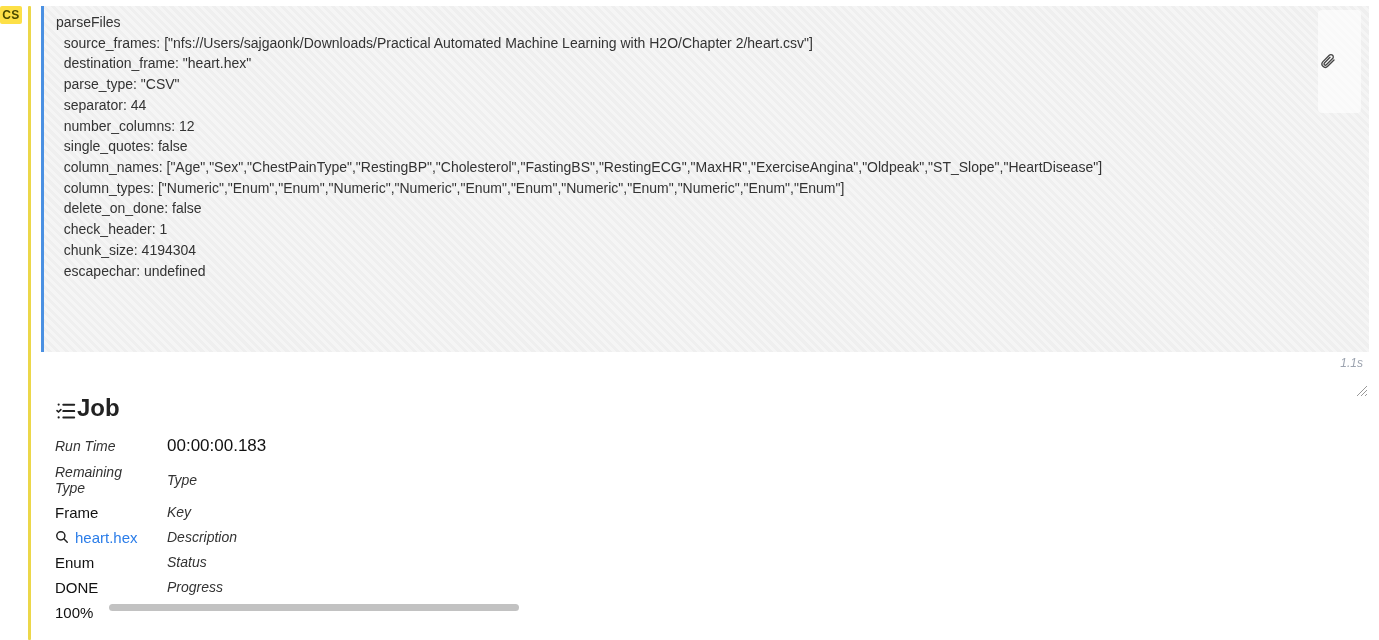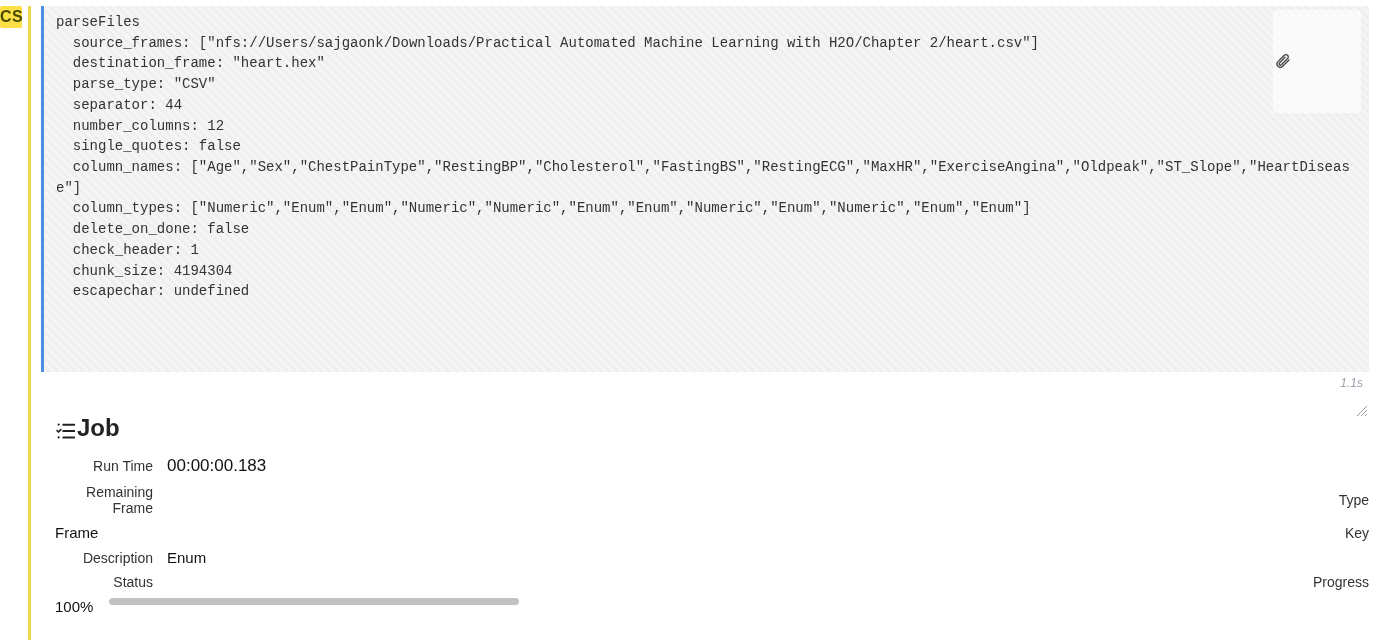--- a/index.html
+++ b/index.html
@@ -20,21 +20,21 @@
     padding-top: 6px;
   }
 
   .tag {
     width: 22px;
     flex-shrink: 0;
   }
   .tag-inner {
     background: #fde047;
     color: #4a4a00;
-    font-size: 16px;
+    font-size: 12px;
     text-align: center;
     padding: 2px 0;
     border-radius: 2px;
     margin-left: 0;
     font-weight: 600;
     letter-spacing: 0.5px;
   }
 
   .left-rule {
     width: 3px;
@@ -60,21 +60,21 @@
   .code-cell {
     flex: 1;
     position: relative;
     background: repeating-linear-gradient(
       45deg,
       #f5f5f5,
       #f5f5f5 3px,
       #efefef 3px,
       #efefef 6px
     );
-    font-family: Liberation Mono, monospace;
+    font-family: Liberation Sans, sans-serif;
     font-size: 14px;
     line-height: 1.48;
     color: #333;
     padding: 6px 12px 8px 12px;
     white-space: pre-wrap;
     word-break: break-all;
   }
   .code-cell .clip {
     position: absolute;
     top: 4px;
@@ -119,21 +119,22 @@
   .job-header svg { display: block; }
 
   .kv {
     display: grid;
     grid-template-columns: 98px 1fr;
     column-gap: 14px;
     row-gap: 8px;
     align-items: center;
   }
   .kv .label {
-    text-align: right;
+    text-align: left;
+    font-style: italic;
     font-size: 14px;
     color: #333;
   }
   .kv .value {
     font-size: 15px;
     color: #111;
     display: flex;
     align-items: center;
     gap: 6px;
   }
@@ -222,31 +223,41 @@
           </svg>
         </span>
         <span>Job</span>
       </div>
 
       <div class="kv">
 
         <div class="label">Run Time</div>
         <div class="value big">00:00:00.183</div>
 
-        <div class="label">Remaining Frame</div>
+        <div class="label">Remaining Type</div>
 
         <div class="label">Type</div>
         <div class="value">Frame</div>
 
         <div class="label">Key</div>
+        <div class="value">
+          <span class="mag">
+            <svg width="14" height="14" viewBox="0 0 24 24" fill="none" stroke="#222" stroke-width="2.5" stroke-linecap="round">
+                <circle cx="10" cy="10" r="7"></circle>
+                <line x1="21" y1="21" x2="15.5" y2="15.5"></line>
+              </svg>
+          </span>
+          <a href="#">heart.hex</a>
+        </div>
 
         <div class="label">Description</div>
         <div class="value">Enum</div>
 
         <div class="label">Status</div>
+        <div class="value">DONE</div>
 
         <div class="label">Progress</div>
         <div class="value">
           <div class="progress-row">
             <span>100%</span>
             <div class="progress-track">
               <div class="progress-fill"></div>
             </div>
           </div>
         </div>

